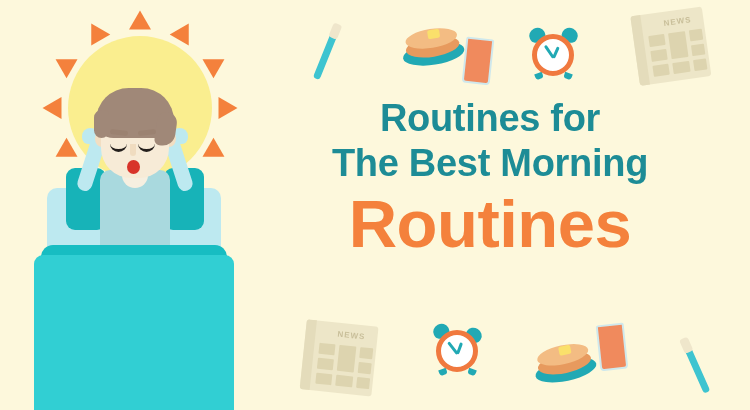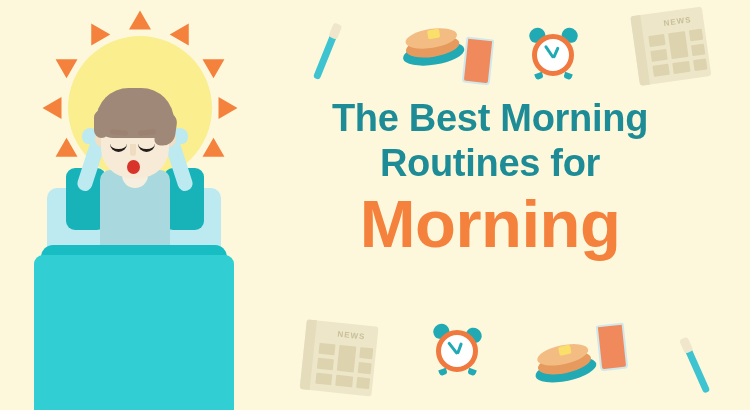--- a/index.html
+++ b/index.html
@@ -396,23 +396,23 @@
       <div class="eye right"></div>
       <div class="nose"></div>
       <div class="mouth"></div>
     </div>
 
     <div class="bed-blanket-edge"></div>
     <div class="bed-base"></div>
   </div>
 
   <div class="title-block">
+    <div class="title-line">Routines for</div>
     <div class="title-line">The Best Morning</div>
-    <div class="title-line">Routines for</div>
-    <div class="title-accent">Morning</div>
+    <div class="title-accent">Routines</div>
   </div>
 
   <div class="deco" style="left:312px; top:22px; width:46px; height:60px; transform: rotate(22deg);">
     <div class="toothbrush-handle" style="left:12px; top:14px;"></div>
     <div class="toothbrush-head" style="left:11px; top:3px;"></div>
   </div>
 
   <div class="deco" style="left:398px; top:24px; width:80px; height:50px; transform: rotate(-9deg);">
     <div class="plate" style="left:4px; top:18px;"></div>
     <div class="pancake bottom" style="left:8px; top:12px;"></div>

